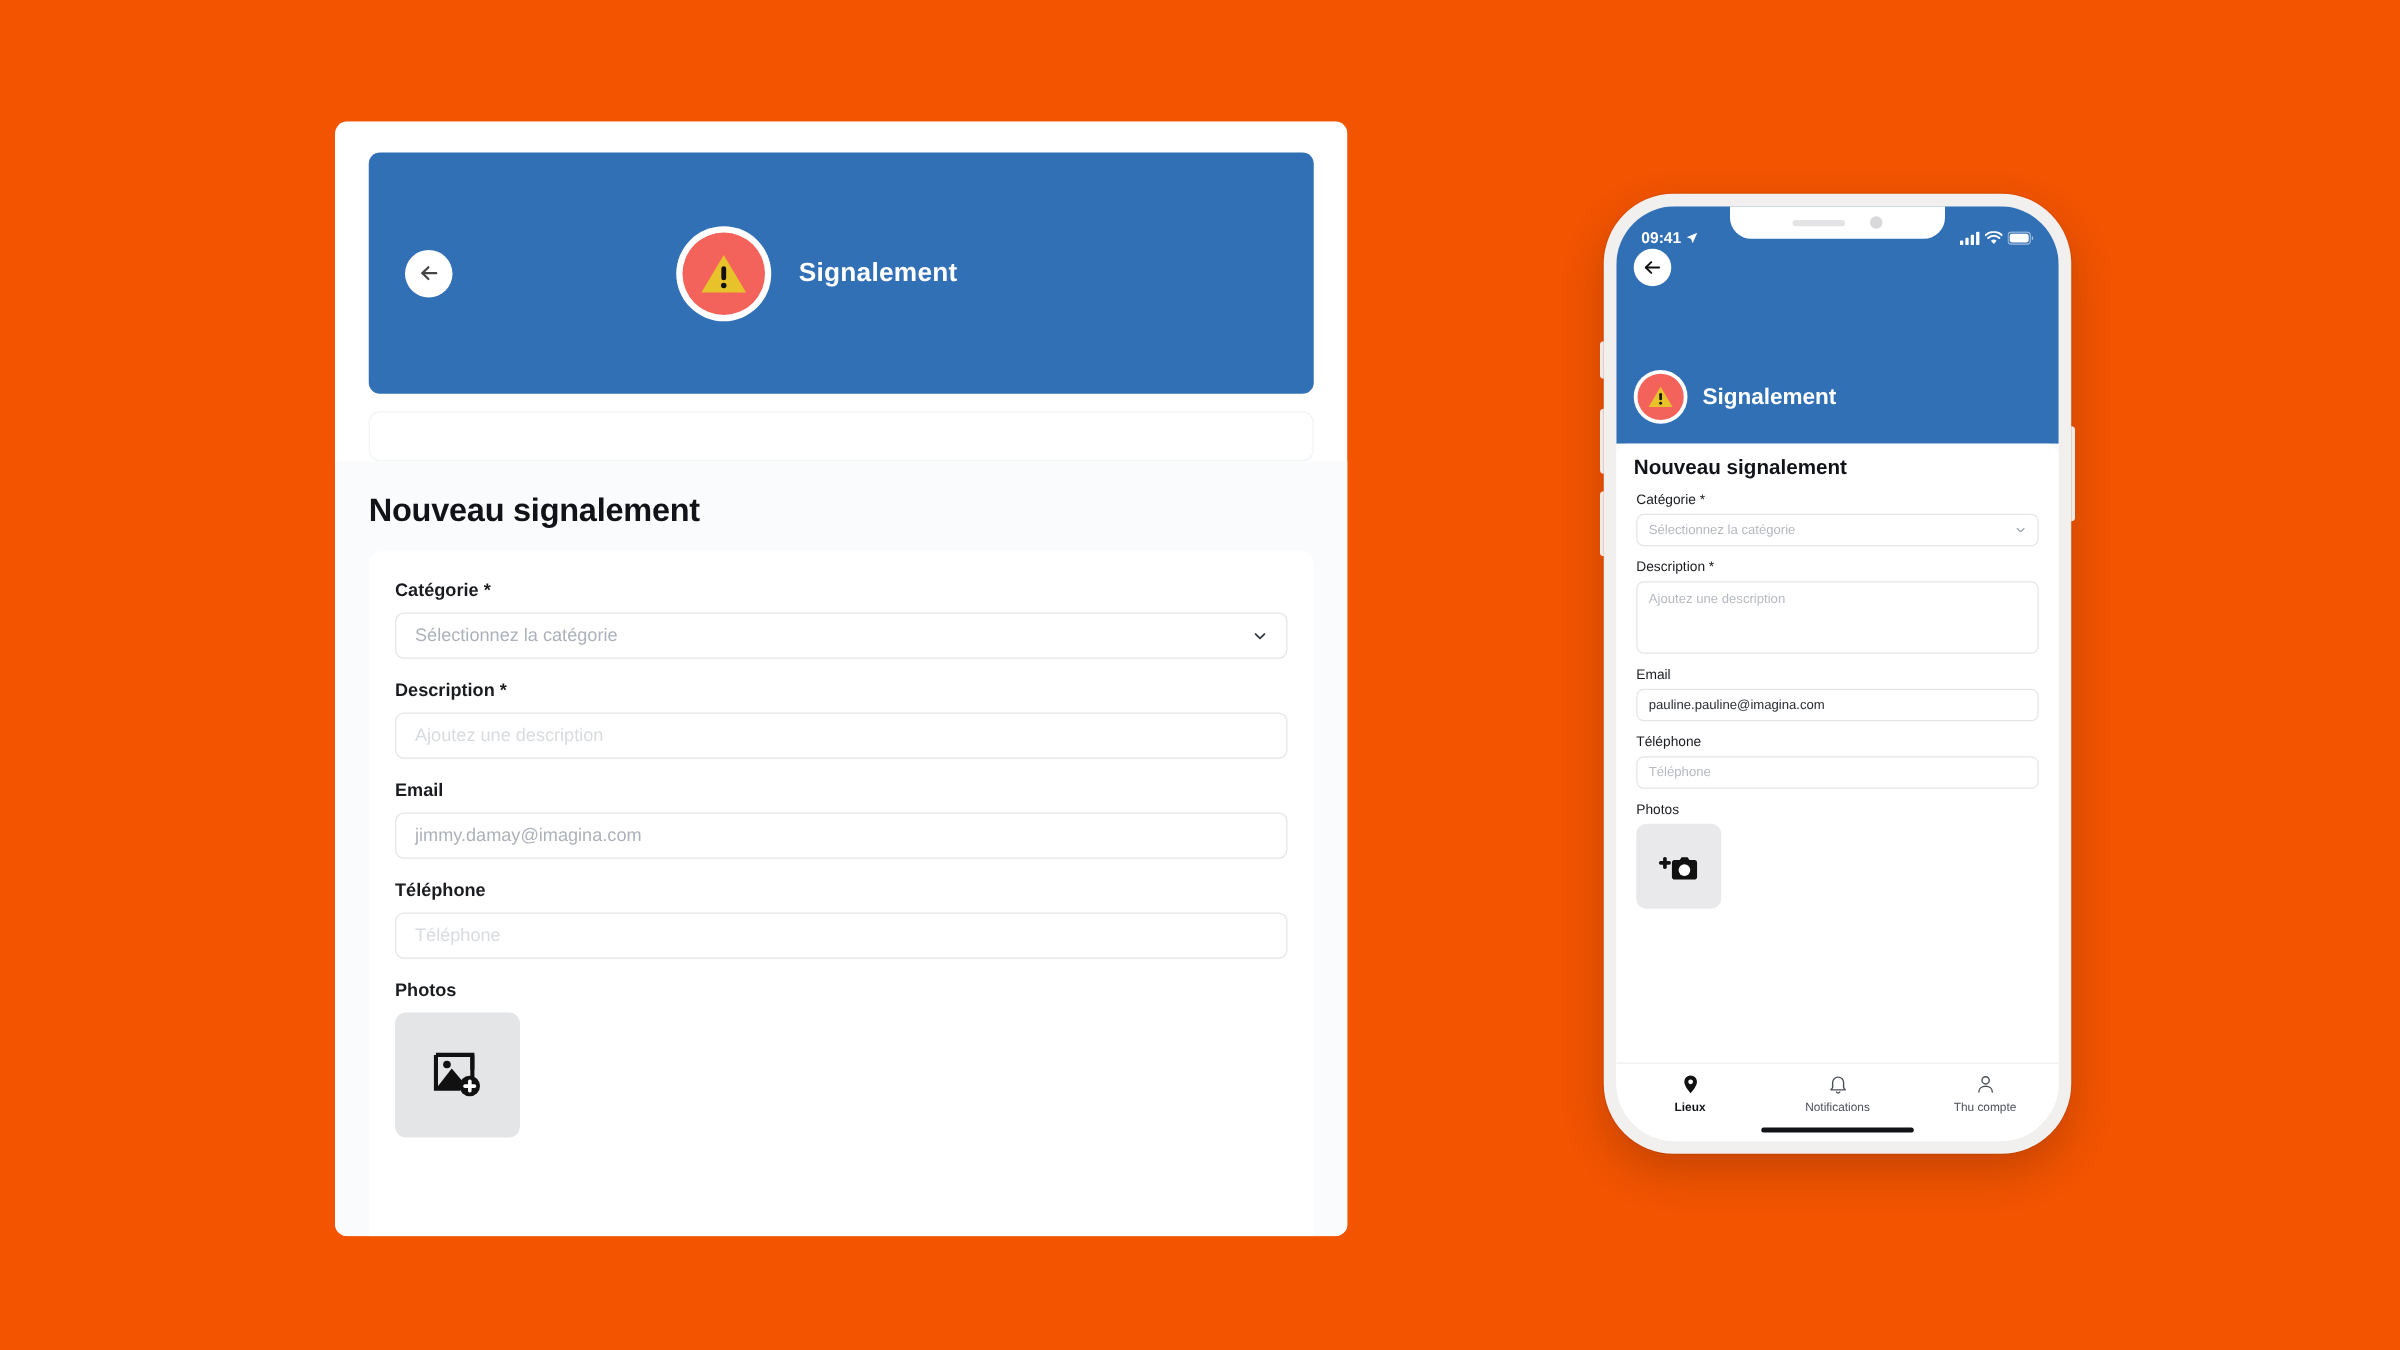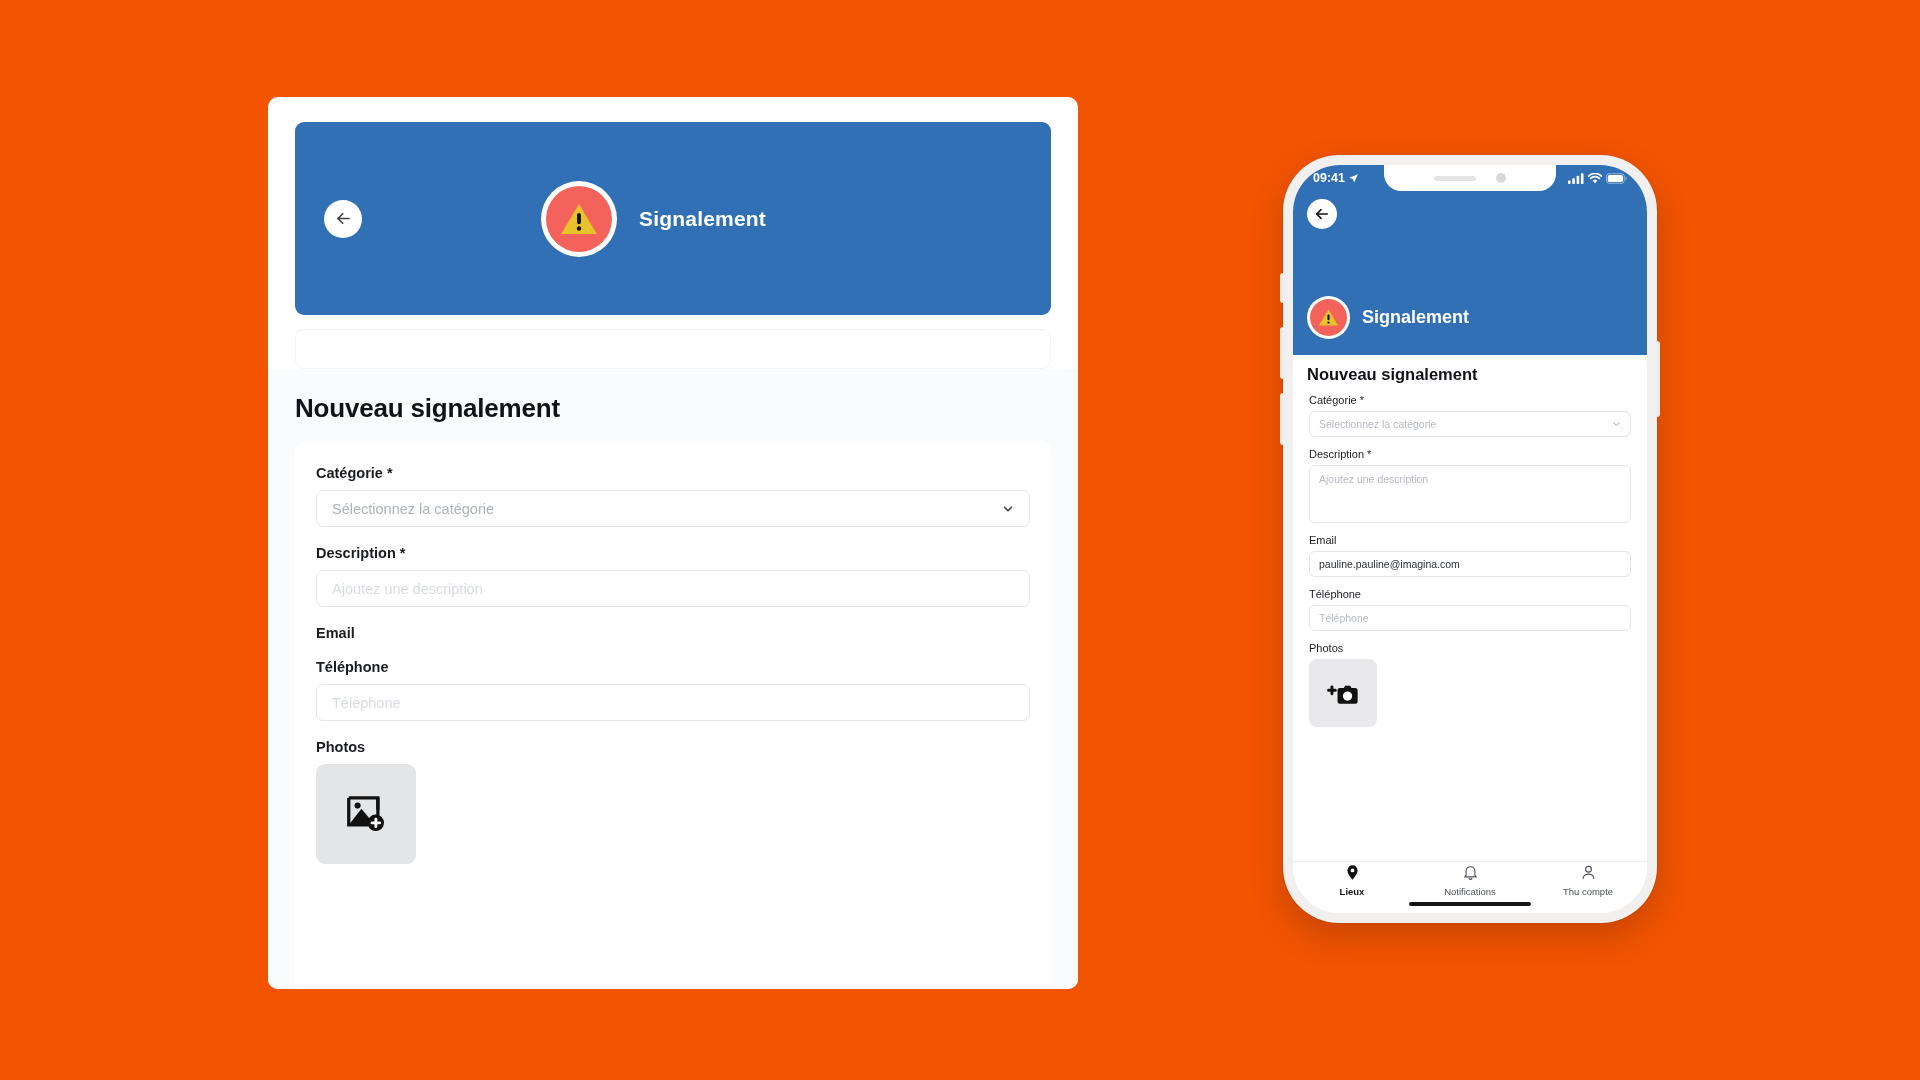--- a/index.html
+++ b/index.html
@@ -162,21 +162,21 @@
     z-index:6;
     display:flex; align-items:center; justify-content:center;
     gap:20px;
   }
   .notch-speaker { width:42px; height:5px; border-radius:3px; background:#E4E4E6; }
   .notch-cam { width:10px; height:10px; border-radius:50%; background:#D8D8DA; }
   .ph-hero {
     background:#3170B5;
     flex-shrink:0;
     position:relative;
-    padding-top:0;
+    padding-top:12px;
     height:190px;
   }
   .statusbar {
     height:26px;
     display:flex; align-items:center;
     justify-content:space-between;
     padding:0 20px;
     color:#ffffff;
     position:relative; z-index:5;
   }
@@ -241,21 +241,21 @@
   .ph-box.filled { color:#2A2D33; }
   .ph-box.area { height:58px; align-items:flex-start; padding-top:7px; }
   .ph-chev { position:absolute; right:8px; top:50%; transform:translateY(-50%); width:11px; height:11px; }
   .ph-phototile {
     width:68px; height:68px; border-radius:8px; background:#E9E9EB;
     display:flex; align-items:center; justify-content:center; cursor:pointer;
   }
   .ph-phototile svg { width:32px; height:32px; }
   .tabbar {
     position:absolute; left:0; right:0; bottom:0;
-    height:52px;
+    height:63px;
     background:#ffffff;
     border-top:1px solid #EDEEF0;
     display:flex;
     z-index:7;
   }
   .tab {
     flex:1; display:flex; flex-direction:column;
     align-items:center; justify-content:center; gap:5px;
     cursor:pointer; padding-bottom:14px;
   }
@@ -315,20 +315,23 @@
 
         <div class="fld-group">
           <div class="fld-label">Description *</div>
           <div class="fld-box faint">
             <span>Ajoutez une description</span>
           </div>
         </div>
 
         <div class="fld-group">
           <div class="fld-label">Email</div>
+          <div class="fld-box">
+            <span>jimmy.damay@imagina.com</span>
+          </div>
         </div>
 
         <div class="fld-group">
           <div class="fld-label">Téléphone</div>
           <div class="fld-box faint">
             <span>Téléphone</span>
           </div>
         </div>
 
         <div class="fld-group" style="margin-bottom:0;">

